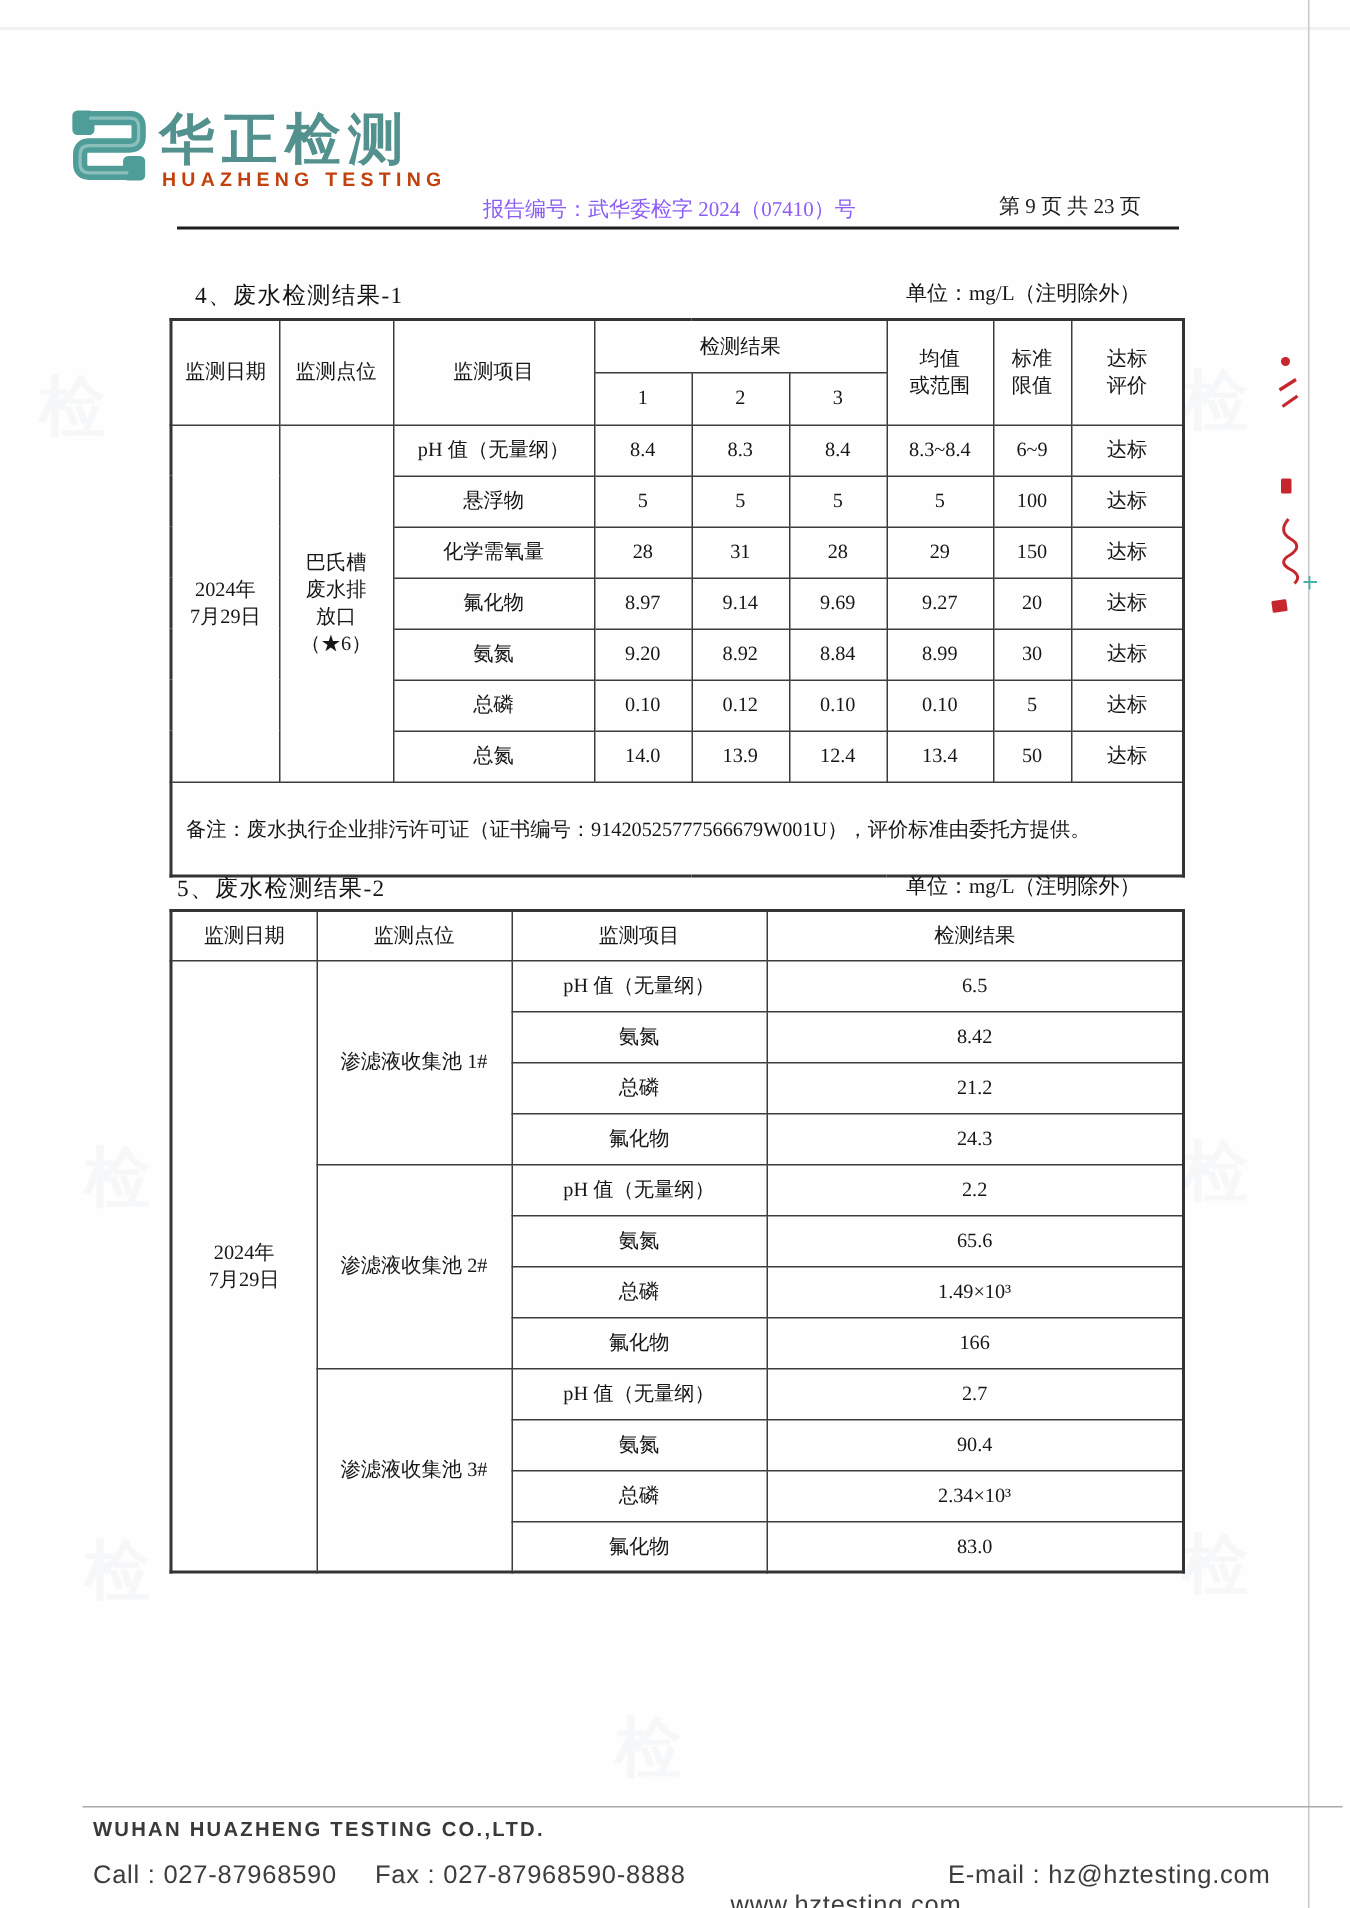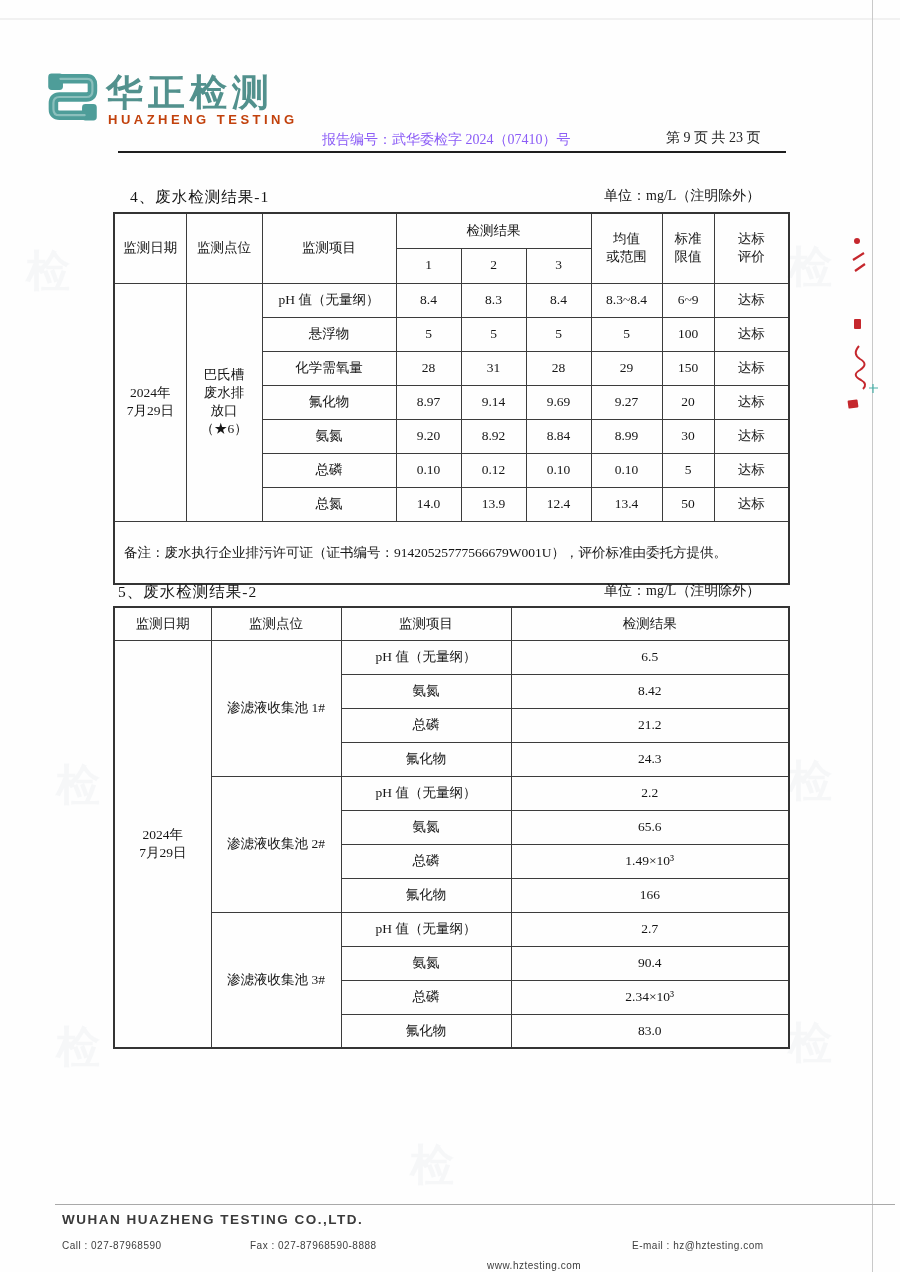--- a/index.html
+++ b/index.html
@@ -54,21 +54,21 @@
   #table2 thead tr { height:33px; }
   #table2 tbody tr { height:34px; }
   .remark-cell { text-align:left; padding:20px 9px; line-height:1.6; height:48px; font-size:13.5px; }
   
   .footer-rule { position:absolute; left:55px; top:1204px; width:840px; height:1px; background:#a9a9a9; }
   .footer-company {
     position:absolute; left:62px; top:1212px; font-size:13.5px; font-weight:bold;
     color:#3a3a3a; letter-spacing:1.5px; font-family:"Liberation Sans",sans-serif;
   }
   .footer-item {
-    position:absolute; top:1240px; font-size:10px; color:#3d3d3d;
+    position:absolute; top:1240px; font-size:17px; color:#3d3d3d;
     letter-spacing:0.5px; font-family:"Liberation Sans",sans-serif;
   }
   #footer-call { left:62px; }
   #footer-fax { left:250px; }
   #footer-web { left:487px;margin-top:20px; }
   #footer-email { left:632px; }
   
   .red-marks { position:absolute; left:844px; top:228px; width:36px; height:196px; }
 </style>
 </head>

